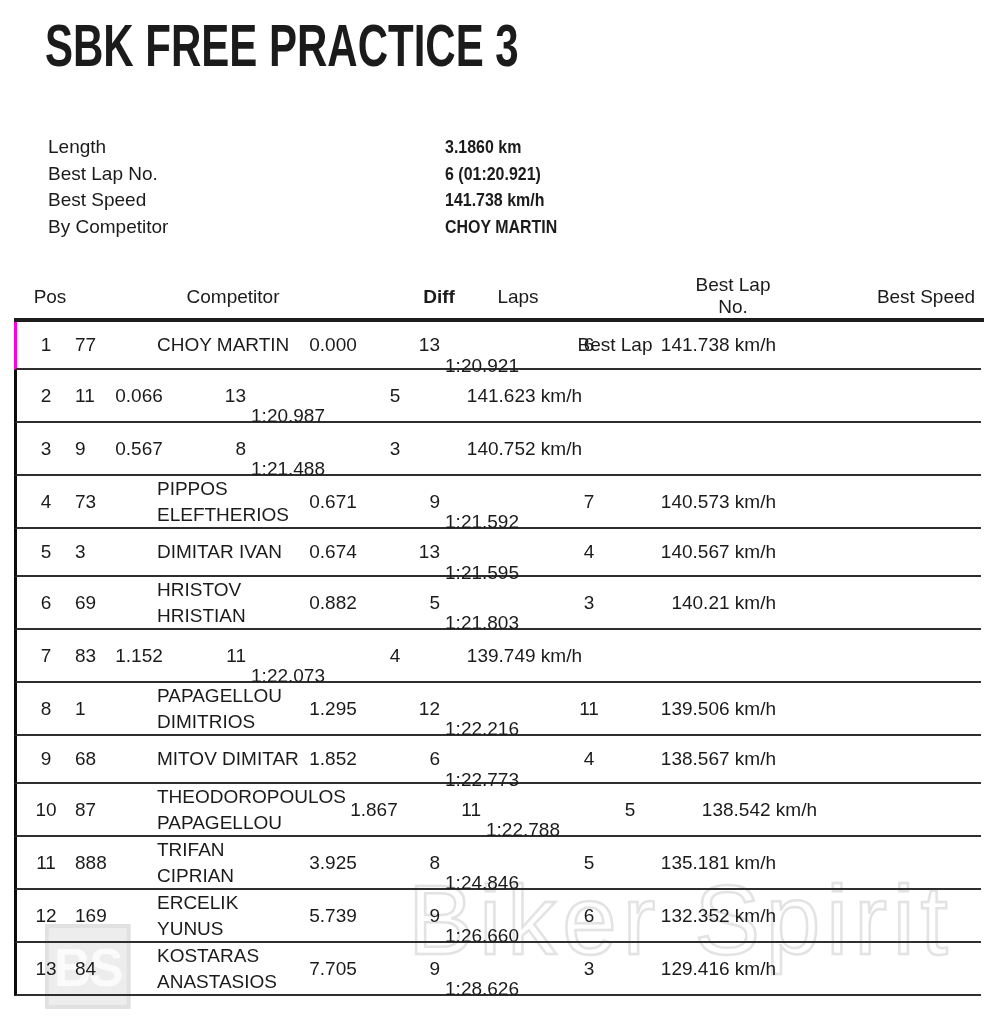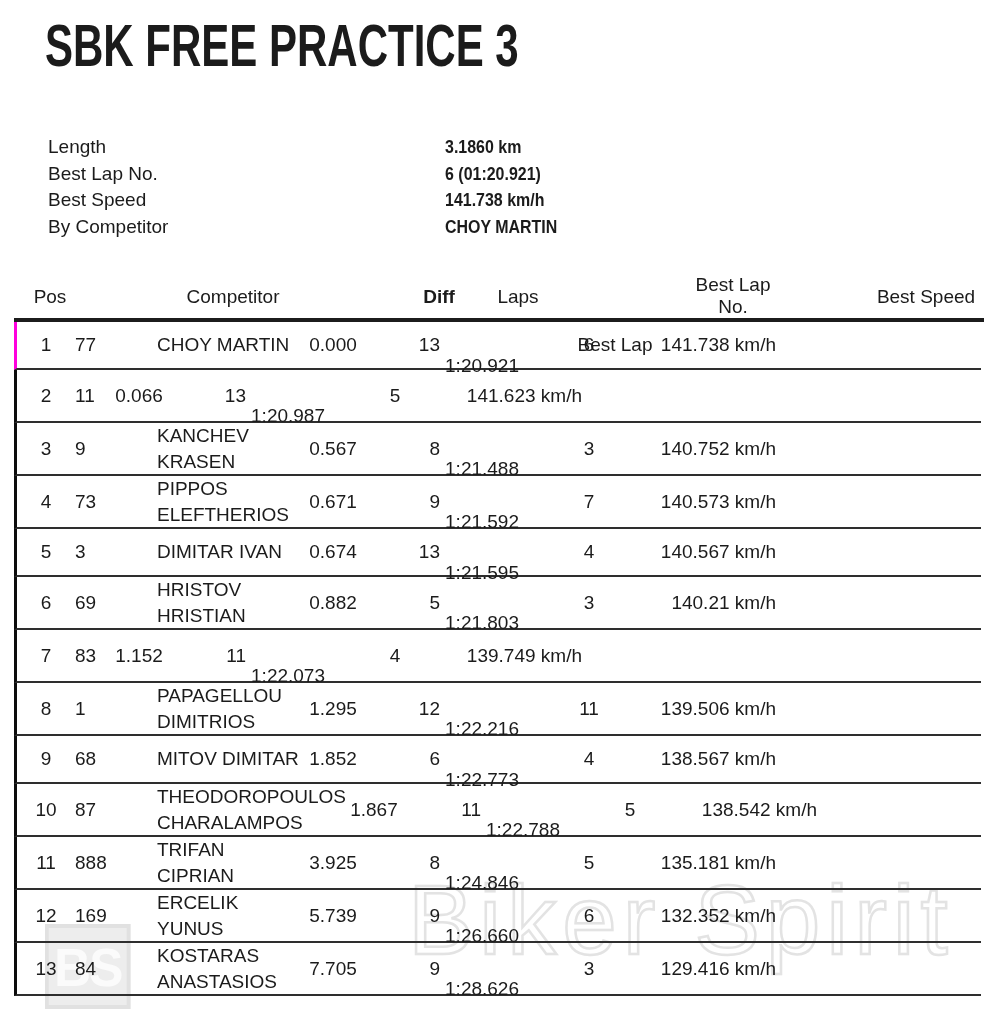--- a/index.html
+++ b/index.html
@@ -117,22 +117,20 @@
     <span class="c-no">11</span>
     <span class="c-diff">0.066</span>
     <span class="c-laps">13</span>
     <span class="c-blap">1:20.987</span>
     <span class="c-blapno">5</span>
     <span class="c-speed">141.623 km/h</span>
   </div>
     <div class="trow double">
     <span class="c-pos">3</span>
     <span class="c-no">9</span>
-    <span class="c-name">KANCHEV
-KRASEN</span>
     <span class="c-diff">0.567</span>
     <span class="c-laps">8</span>
     <span class="c-blap">1:21.488</span>
     <span class="c-blapno">3</span>
     <span class="c-speed">140.752 km/h</span>
   </div>
     <div class="trow double">
     <span class="c-pos">4</span>
     <span class="c-no">73</span>
     <span class="c-name">PIPPOS
@@ -191,21 +189,21 @@
     <span class="c-diff">1.852</span>
     <span class="c-laps">6</span>
     <span class="c-blap">1:22.773</span>
     <span class="c-blapno">4</span>
     <span class="c-speed">138.567 km/h</span>
   </div>
     <div class="trow double">
     <span class="c-pos">10</span>
     <span class="c-no">87</span>
     <span class="c-name">THEODOROPOULOS
-CHARALAMPOS</span>
+PAPAGELLOU</span>
     <span class="c-diff">1.867</span>
     <span class="c-laps">11</span>
     <span class="c-blap">1:22.788</span>
     <span class="c-blapno">5</span>
     <span class="c-speed">138.542 km/h</span>
   </div>
     <div class="trow double">
     <span class="c-pos">11</span>
     <span class="c-no">888</span>
     <span class="c-name">TRIFAN

